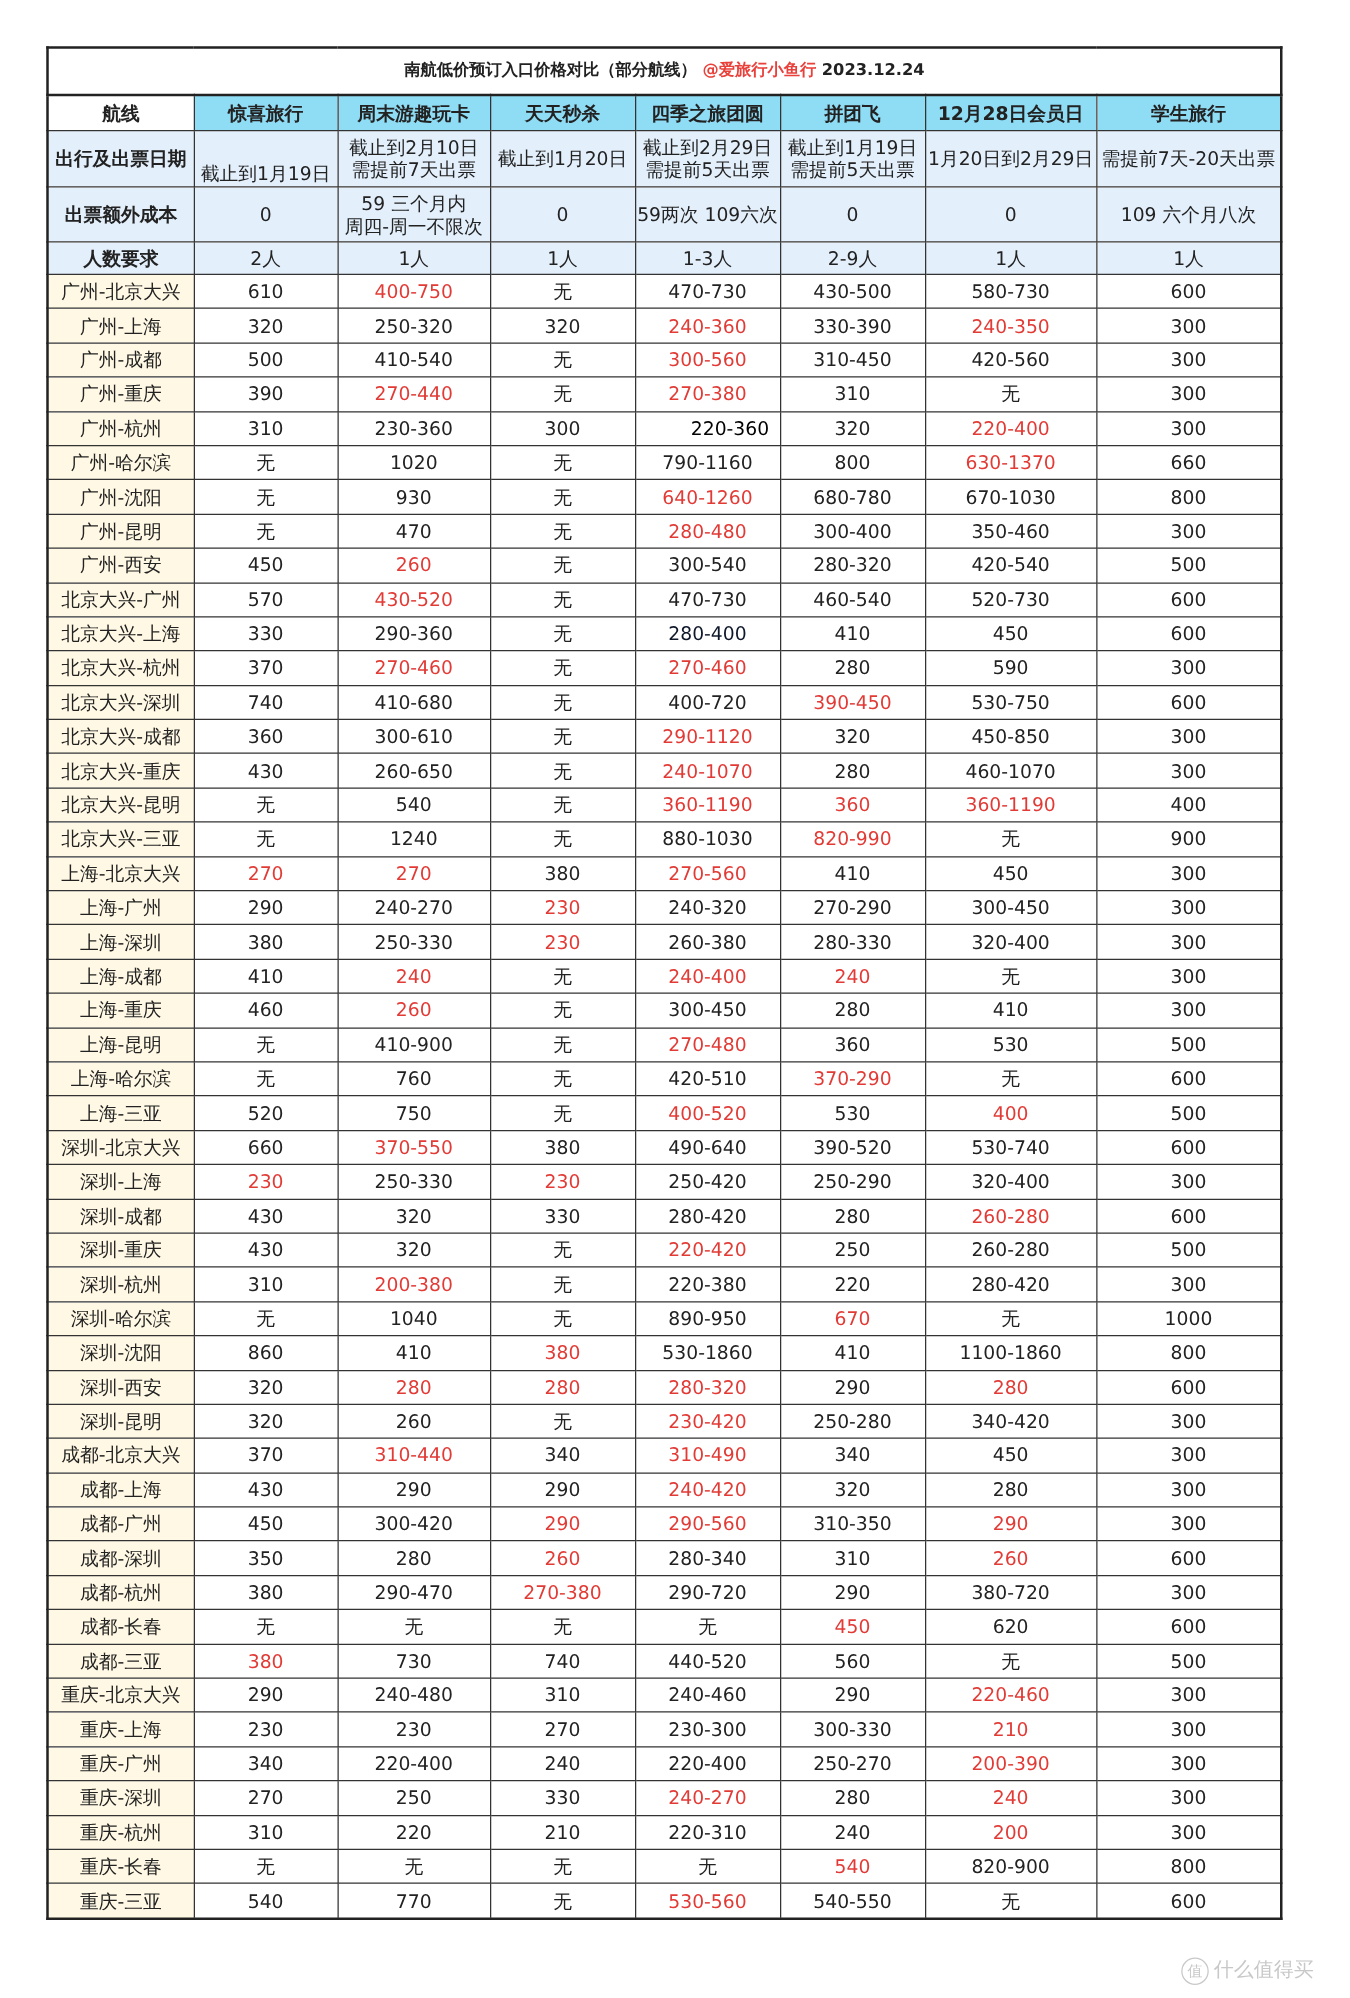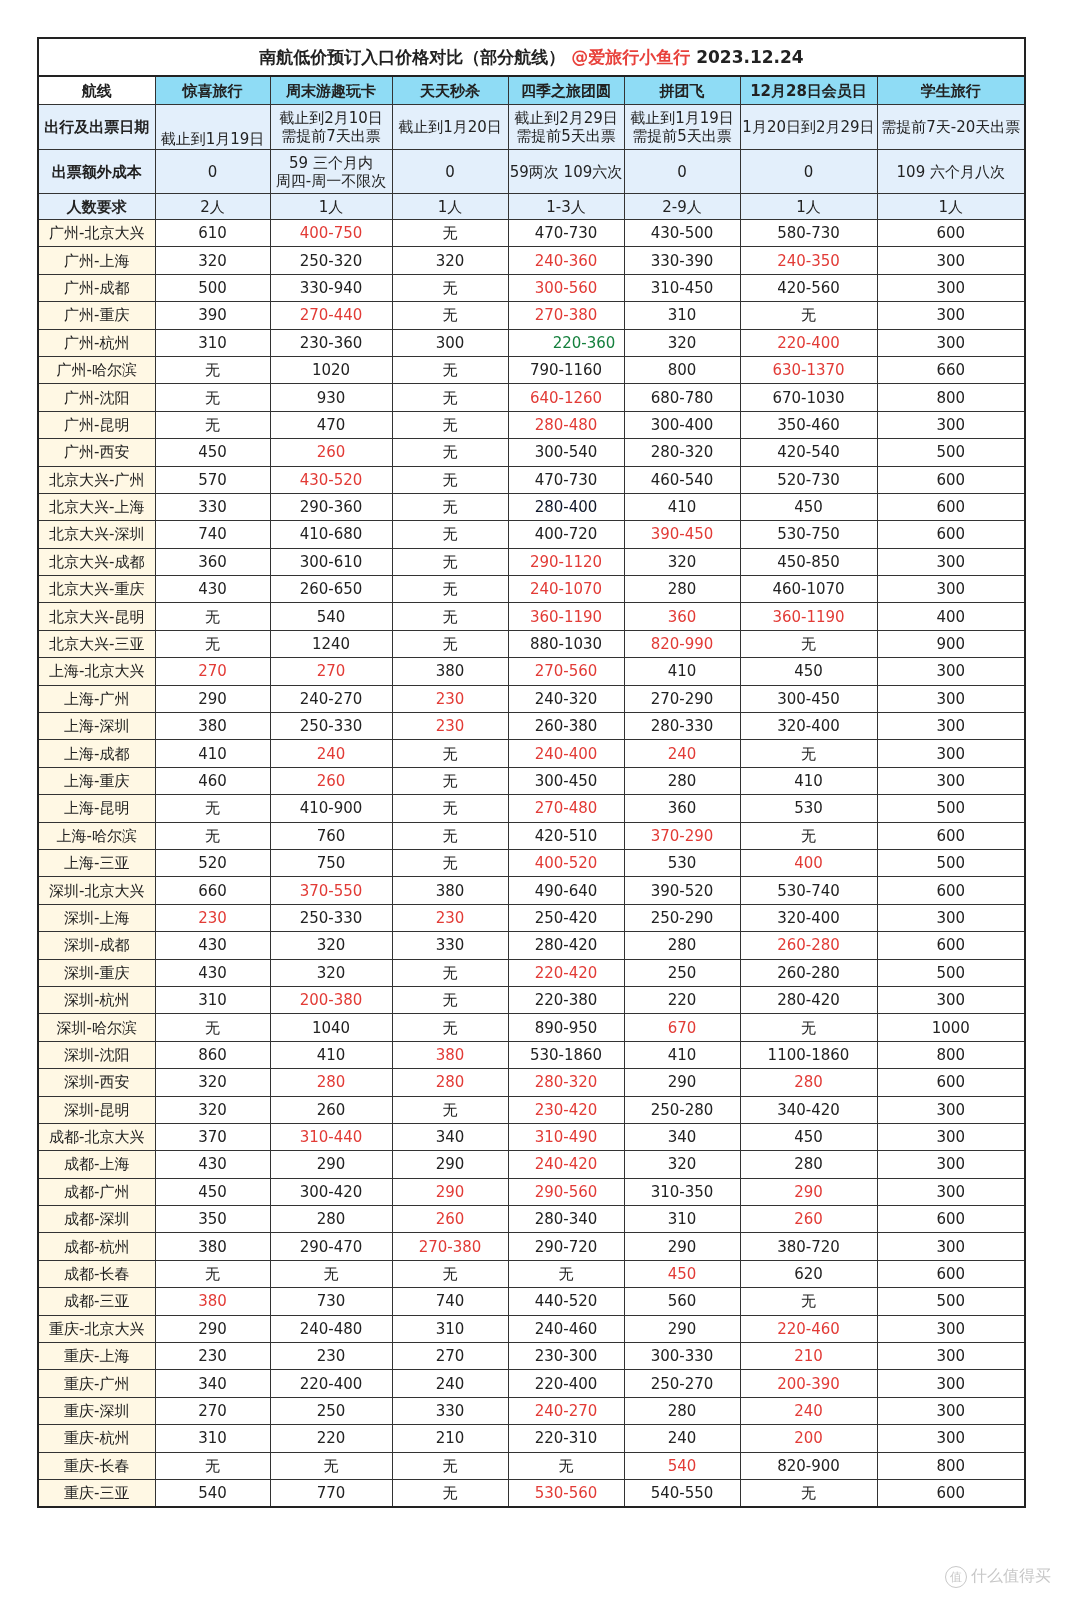--- a/index.html
+++ b/index.html
@@ -2,21 +2,21 @@
 <html><head>
 <meta charset="utf-8">
 <style>
   html, body { margin: 0; padding: 0; background: #ffffff; }
   body { width: 1080px; height: 1598px; position: relative; overflow: hidden;
          font-family: "DejaVu Sans", "Liberation Sans", sans-serif; color: #222; }
   .wrap { position: absolute; left: 37px; top: 37px; width: 987px; }
   table { border-collapse: collapse; width: 987px; table-layout: fixed; }
   td, th { border: 1px solid #333; text-align: center; vertical-align: middle;
            padding: 0; font-size: 15px; line-height: 18px; overflow: hidden; white-space: nowrap; }
-  .title-cell { height: 36px; font-size: 17px; font-weight: bold; background: #fff; border: 2px solid #222; }
+  .title-cell { height: 36px; font-size: 13px; font-weight: bold; background: #fff; border: 2px solid #222; }
   .title-cell .author { color: #e8413b; }
   .hdr th { height: 27px; font-weight: bold; background: #8fdcf5; font-size: 15px; }
   .hdr th.first { background: #ffffff; text-align: center; }
   .meta td { background: #e3effb; font-size: 15px; }
   .meta td.label { font-weight: bold; }
   .meta.r-dates td { height: 43px; }
   .meta.r-dates td.bottom { vertical-align: bottom; padding-bottom: 1px; }
   .meta.r-cost td { height: 43px; }
   .meta.r-people td { height: 25px; }
   .data td { height: 26.4px; background: #fff; }
@@ -112,21 +112,21 @@
           <td>250-320</td>
           <td>320</td>
           <td class="red" style="color: rgb(226, 59, 54);">240-360</td>
           <td>330-390</td>
           <td class="red" style="color: rgb(226, 59, 54);">240-350</td>
           <td>300</td>
         </tr>
         <tr class="data">
           <td class="route">广州-成都</td>
           <td>500</td>
-          <td>330-940</td>
+          <td>410-540</td>
           <td>无</td>
           <td class="red" style="color: rgb(226, 59, 54);">300-560</td>
           <td>310-450</td>
           <td>420-560</td>
           <td>300</td>
         </tr>
         <tr class="data">
           <td class="route">广州-重庆</td>
           <td>390</td>
           <td class="red" style="color: rgb(226, 59, 54);">270-440</td>
@@ -134,21 +134,21 @@
           <td class="red" style="color: rgb(226, 59, 54);">270-380</td>
           <td>310</td>
           <td>无</td>
           <td>300</td>
         </tr>
         <tr class="data">
           <td class="route">广州-杭州</td>
           <td>310</td>
           <td>230-360</td>
           <td>300</td>
-          <td class="red" style="color: #15803d; padding-left: 36px;">220-360</td>
+          <td class="red" style="color: #000000; padding-left: 36px;">220-360</td>
           <td>320</td>
           <td class="red" style="color: rgb(226, 59, 54);">220-400</td>
           <td>300</td>
         </tr>
         <tr class="data">
           <td class="route">广州-哈尔滨</td>
           <td>无</td>
           <td>1020</td>
           <td>无</td>
           <td>790-1160</td>
@@ -198,20 +198,30 @@
         </tr>
         <tr class="data">
           <td class="route">北京大兴-上海</td>
           <td>330</td>
           <td>290-360</td>
           <td>无</td>
           <td class="red" style="color: #0f172a;">280-400</td>
           <td>410</td>
           <td>450</td>
           <td>600</td>
+        </tr>
+        <tr class="data">
+          <td class="route">北京大兴-杭州</td>
+          <td>370</td>
+          <td class="red" style="color: rgb(226, 59, 54);">270-460</td>
+          <td>无</td>
+          <td class="red" style="color: rgb(226, 59, 54);">270-460</td>
+          <td>280</td>
+          <td>590</td>
+          <td>300</td>
         </tr>
         <tr class="data">
           <td class="route">北京大兴-深圳</td>
           <td>740</td>
           <td>410-680</td>
           <td>无</td>
           <td>400-720</td>
           <td class="red" style="color: rgb(226, 59, 54);">390-450</td>
           <td>530-750</td>
           <td>600</td>

